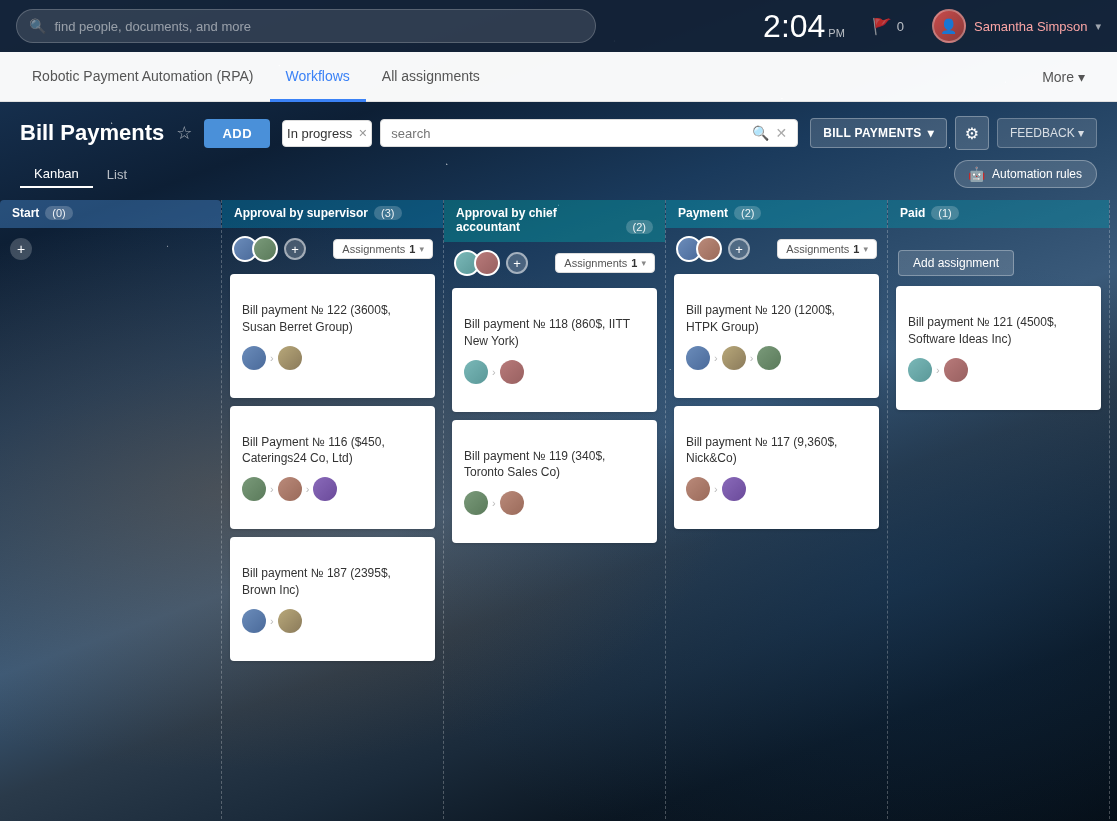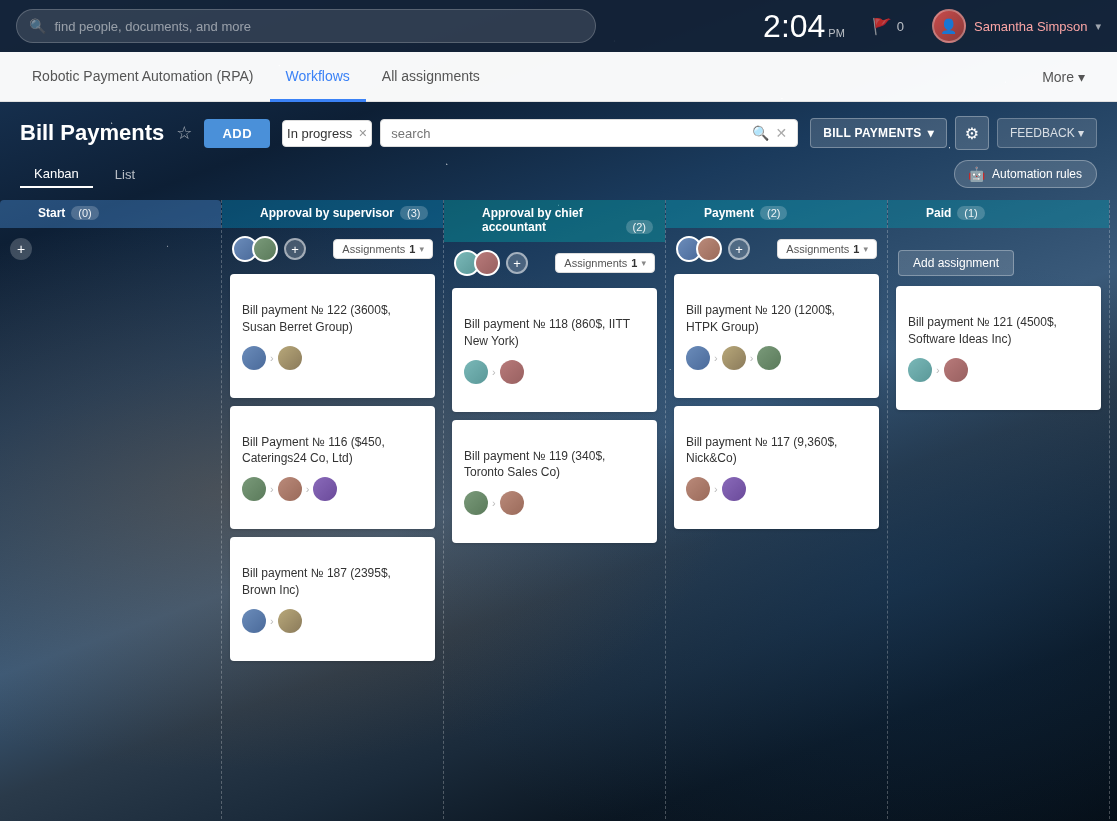--- a/index.html
+++ b/index.html
@@ -149,21 +149,21 @@
       justify-content: center; cursor: pointer; color: white; font-size: 16px;
     }
     .feedback-btn {
       background: rgba(255,255,255,0.12); border: 1px solid rgba(255,255,255,0.25);
       border-radius: 4px; padding: 7px 12px; font-size: 12px; color: rgba(255,255,255,0.8);
       cursor: pointer; display: flex; align-items: center; gap: 4px;
     }
 
     
     .view-toggle {
-      display: flex; align-items: center; gap: 8px;
+      display: flex; align-items: center; gap: 0;
       padding: 0 20px 8px;
       position: relative; z-index: 6;
     }
     .view-btn {
       padding: 5px 14px; font-size: 13px; cursor: pointer; color: rgba(255,255,255,0.7);
       background: none; border: none;
     }
     .view-btn.active { color: white; border-bottom: 2px solid white; }
     .automation-btn {
       margin-left: auto;
@@ -186,21 +186,21 @@
       min-width: 222px; flex: 0 0 222px;
       border-right: 1px dashed rgba(255,255,255,0.25);
       display: flex; flex-direction: column;
     }
 
     .col-header {
       padding: 6px 12px 8px;
       display: flex; align-items: center; gap: 6px;
     }
     .col-header-text {
-      font-size: 12px; font-weight: 600; color: white; margin-left: 26px;
+      font-size: 12px; font-weight: 600; color: white;
     }
     .col-count {
       background: rgba(255,255,255,0.2); border-radius: 10px;
       padding: 1px 7px; font-size: 11px; color: rgba(255,255,255,0.9);
     }
     .col-start .col-header { background: rgba(74,144,217,0.4); border-radius: 4px 4px 0 0; }
     .col-approval1 .col-header { background: rgba(0,150,200,0.35); }
     .col-approval2 .col-header { background: rgba(0,180,180,0.35); align-items: flex-end; }
     .col-payment .col-header { background: rgba(0,180,200,0.35); }
     .col-paid .col-header { background: rgba(0,160,180,0.35); }

